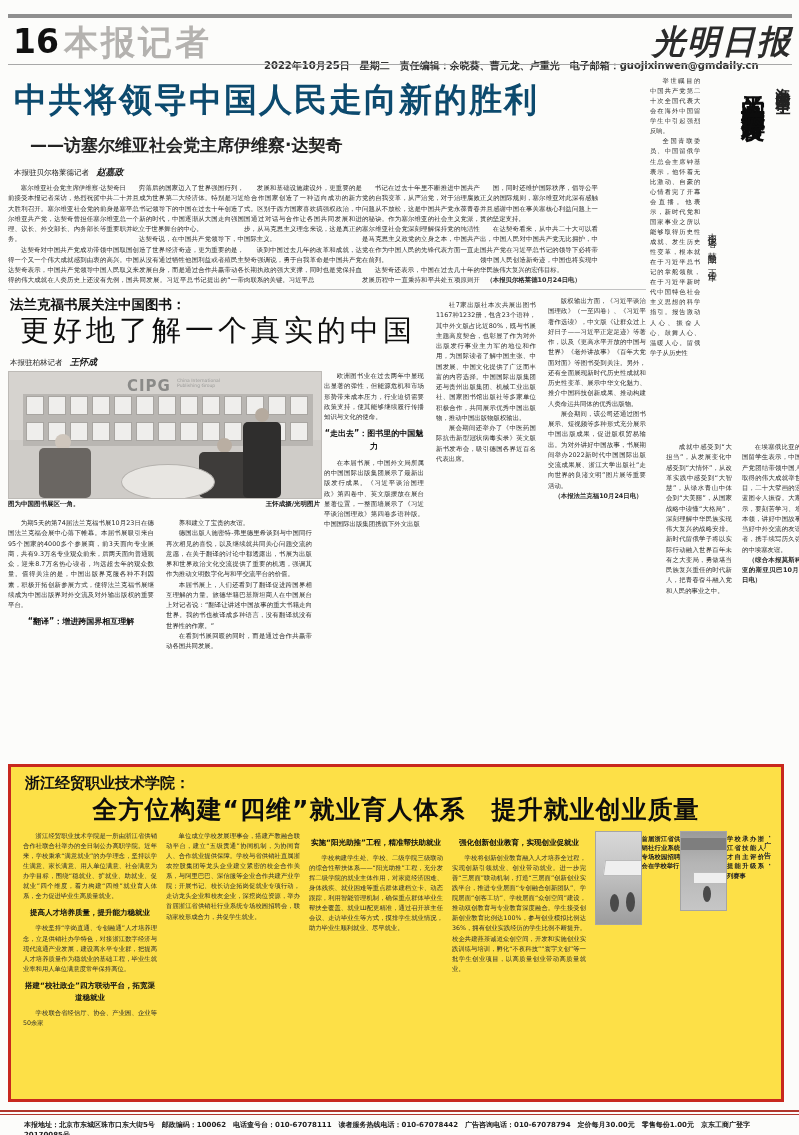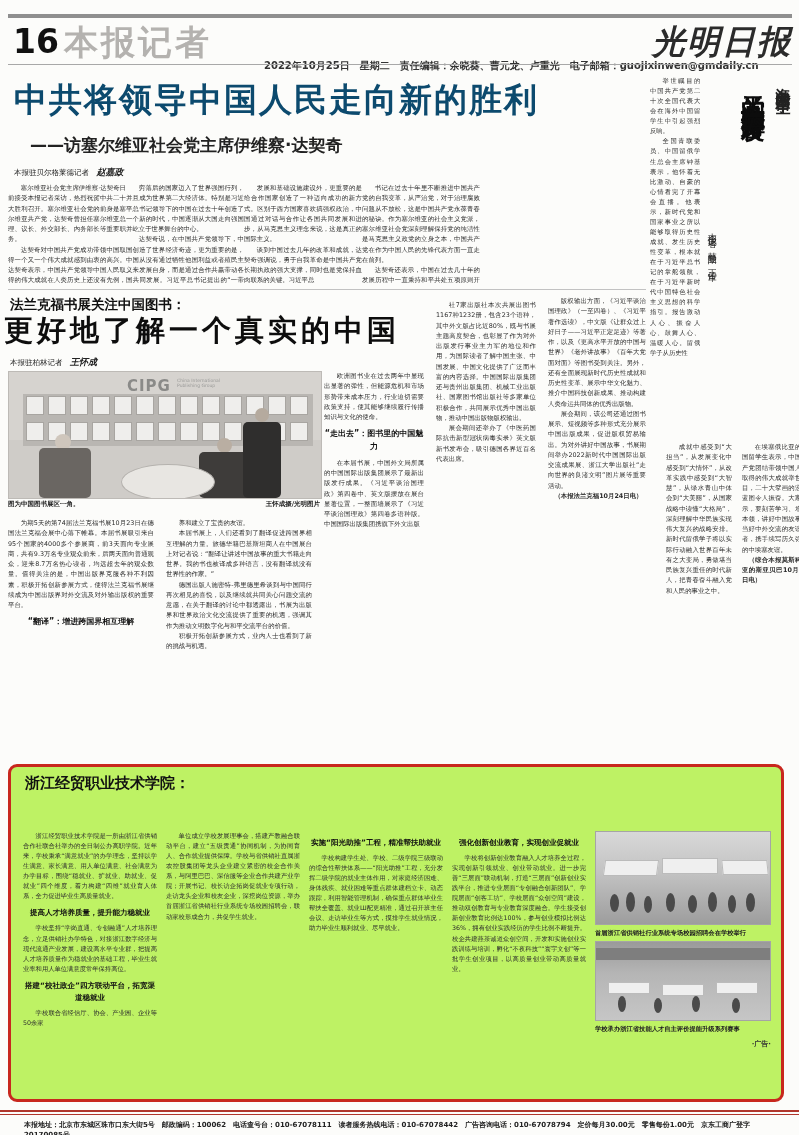--- a/index.html
+++ b/index.html
@@ -24,21 +24,21 @@
                  font-family:"DejaVu Sans","Liberation Sans",sans-serif;}
   .main-sub{left:30px;top:134px;width:520px;font-size:17px;font-weight:bold;color:#222;}
   .byline{font-size:7.5px;color:#222;}
   .byline b{font-family:"DejaVu Serif","Liberation Serif",serif;font-style:italic;font-size:9px;}
   .main-byline{left:14px;top:166px;}
   .main-cols{left:8px;top:183px;width:638px;height:102px;display:flex;gap:0;}
   .main-cols .bodycol{width:118px;height:102px;}
   .rule2{left:8px;top:289px;width:638px;height:1px;background:#c2c2c2;}
   
   .book-kicker{left:10px;top:296px;font-size:13.5px;font-weight:bold;color:#111;}
-  .book-headline{left:4px;top:311px;font-size:29px;font-weight:bold;color:#0d0d0d;letter-spacing:4px;
+  .book-headline{left:20px;top:311px;font-size:29px;font-weight:normal;color:#0d0d0d;letter-spacing:4px;
                  font-family:"DejaVu Serif","Liberation Serif",serif;}
   .book-byline{left:10px;top:356px;}
   .photo{left:8px;top:371px;width:312px;height:126px;background:#cfccc8;overflow:hidden;border:1px solid #bdbab6;}
   .photo .wall{position:absolute;left:0;top:0;width:100%;height:68px;background:#d6d3cf;}
   .cipg{position:absolute;left:118px;top:5px;font-size:15px;font-weight:bold;color:#8a8a88;letter-spacing:1px;}
   .cipg-sub{position:absolute;left:168px;top:6px;font-size:4.5px;line-height:1.2;color:#9a9a98;white-space:pre-line;}
   .shelf{position:absolute;height:22px;background:#b9b6b2;display:flex;gap:4px;padding:2px 3px;}
   .shelf .bk{width:16px;height:17px;background:#efeeec;border:1px solid #a8a5a1;}
   .person{position:absolute;border-radius:5px;}
   .head-c{position:absolute;border-radius:50%;}
@@ -53,27 +53,27 @@
   .sidebar{left:650px;top:76px;width:142px;height:684px;}
   .side-top{position:absolute;left:0;top:0;width:142px;height:358px;display:flex;gap:5px;}
   .side-textcol{width:52px;height:358px;font-size:6.3px;}
   .side-byline{width:22px;height:358px;writing-mode:vertical-lr;font-size:9px;color:#222;
                display:flex;align-items:flex-start;padding-top:150px;box-sizing:border-box;letter-spacing:2px;}
   .side-big{width:38px;height:358px;writing-mode:vertical-rl;font-size:24px;font-weight:bold;color:#0c0c0c;
             font-family:"DejaVu Serif","Liberation Serif",serif;letter-spacing:2px;}
   .side-kicker{width:18px;height:250px;writing-mode:vertical-rl;font-size:15px;font-weight:bold;color:#222;letter-spacing:2px;}
   .side-bottom{position:absolute;left:16px;top:366px;width:142px;height:318px;column-count:2;column-gap:10px;}
   
-  .adbox{left:8px;top:764px;width:776px;height:338px;border:3px solid #c8281e;border-radius:9px;background:#bef264;box-sizing:border-box;}
+  .adbox{left:8px;top:764px;width:776px;height:338px;border:3px solid #c8281e;border-radius:0;background:#fde047;box-sizing:border-box;}
   .ad-kicker{position:absolute;left:14px;top:7px;font-size:15px;font-weight:bold;color:#111;}
   .ad-headline{position:absolute;left:0;top:26px;width:100%;text-align:center;font-size:25px;font-weight:bold;color:#0d0d0d;letter-spacing:1px;}
   .ad-content{position:absolute;left:12px;top:64px;width:748px;height:262px;display:flex;gap:9px;}
   .ad-col{width:139px;height:262px;font-size:6.3px;}
   .ad-col .subhead{font-size:7.5px;}
-  .ad-photos{width:176px;height:262px;display:flex;flex-direction:column;}
+  .ad-photos{width:176px;height:262px;display:flex;}
   .adphoto{width:176px;background:#b9b9b9;position:relative;overflow:hidden;border:1px solid #a5a5a5;box-sizing:border-box;}
   .adphoto.p1{height:94px;background:linear-gradient(#d8d8d8 0%,#c2c2c2 45%,#9d9d9d 100%);}
   .adphoto.p2{height:80px;background:linear-gradient(#9a9a9a 0%,#b5b5b5 40%,#c6c6c6 100%);}
   .tent{position:absolute;background:#efefef;border:1px solid #bbb;}
   .crowd{position:absolute;background:#4a4a4a;border-radius:50%;}
   .banner{position:absolute;background:#7e7e7e;}
   .ad-caption{font-size:6.3px;font-weight:bold;color:#222;line-height:1.45;margin:3px 0 4px;text-align:justify;}
   .ad-label{text-align:right;font-size:7px;font-weight:bold;color:#333;margin-top:2px;}
   
   .footer-rule{left:0;top:1110px;width:799px;height:5px;border-top:2px solid #b0372d;border-bottom:1px solid #b0372d;box-sizing:border-box;}
@@ -104,20 +104,25 @@
       <p>达契奇说，在中国共产党领导下，中国创造了世界经济奇迹，更为重要的是，中国从没有通过牺牲他国利益或者殖民主义来发展自身，而是通过合作共赢带动各国共同发展。习近平总书记提出的“一带一路”倡议除了带动沿线国家经济</p>
     </div>
   <div class="bodycol">
       <p>发展和基础设施建设外，更重要的是给合作国家创造了一种迈向成功的新方式。区别于西方国家喜欢搞强权政治，中国通过对话与合作让各国共同发展和进步，从马克思主义理念来说，这是真正的国际主义。</p>
       <p>谈到中国过去几年的改革和成就，达契奇强调说，勇于自我革命是中国共产党长期执政的强大支撑，同时也是党保持血肉联系的关键。习近平总</p>
     </div>
   <div class="bodycol">
       <p>书记在过去十年里不断推进中国共产党的自我变革，从严治党，对于治理腐败问题从不放松，这是中国共产党永葆青春的秘诀。作为塞尔维亚的社会主义党派，塞尔维亚社会党深刻理解保持党的纯洁性是马克思主义政党的立身之本，中国共产党在作为中国人民的先锋代表方面一直走在前列。</p>
       <p>达契奇还表示，中国在过去几十年的发展历程中一直秉持和平共处五项原则开展与他国的交往，从不欺凌小国弱</p>
     </div>
+  <div class="bodycol">
+      <p>国，同时还维护国际秩序，倡导公平正义的国际规则，塞尔维亚对此深有感触并且感谢中国在事关塞核心利益问题上一贯的坚定支持。</p>
+      <p>在达契奇看来，从中共二十大可以看出，中国人民对中国共产党无比拥护，中国共产党在习近平总书记的领导下必将带领中国人民创造新奇迹，中国也将实现中华民族伟大复兴的宏伟目标。</p>
+      <p class="dl">（本报贝尔格莱德10月24日电）</p>
+    </div>
 </div>
 <div class="abs rule2"></div>
 
 <div class="abs book-kicker">法兰克福书展关注中国图书：</div>
 <div class="abs book-headline">更好地了解一个真实的中国</div>
 <div class="abs byline book-byline">
   <span>本报驻柏林记者</span>　<b>王怀成</b>
 </div>
 
 <div class="abs photo">
@@ -169,23 +174,23 @@
 </div>
 
 <div class="abs bodycol bc1">
   <div>
       <p>为期5天的第74届法兰克福书展10月23日在德国法兰克福会展中心落下帷幕。本届书展吸引来自95个国家的4000多个参展商，前3天面向专业展商，共有9.3万名专业观众前来，后两天面向普通观众，迎来8.7万名热心读者，均远超去年的观众数量。值得关注的是，中国出版界克服各种不利因素，积极开拓创新参展方式，使得法兰克福书展继续成为中国出版界对外交流及对外输出版权的重要平台。</p>
     </div>
   <div class="subhead">“翻译”：增进跨国界相互理解</div>
 </div>
 <div class="abs bodycol bc2">
     <p>养和建立了宝贵的友谊。</p>
+    <p>德国出版人施密特-弗里德里希谈到与中国同行再次相见的喜悦，以及继续就共同关心问题交流的意愿，在关于翻译的讨论中都透露出，书展为出版界和世界政治文化交流提供了重要的机遇，强调其作为推动文明数字化与和平交流平台的价值。</p>
     <p>本届书展上，人们还看到了翻译促进跨国界相互理解的力量。旅德华籍巴基斯坦商人在中国展台上对记者说：“翻译让讲述中国故事的重大书籍走向世界。我的书也被译成多种语言，没有翻译就没有世界性的作家。”</p>
-    <p>德国出版人施密特-弗里德里希谈到与中国同行再次相见的喜悦，以及继续就共同关心问题交流的意愿，在关于翻译的讨论中都透露出，书展为出版界和世界政治文化交流提供了重要的机遇，强调其作为推动文明数字化与和平交流平台的价值。</p>
-    <p>积极开拓创新参展方式，业内人士也看到了新的挑战与机遇。</p>
+    <p>在看到书展回暖的同时，而是通过合作共赢带动各国共同发展。</p>
   </div>
 <div class="abs bodycol bc3">
   <div>
       <p>欧洲图书业在过去两年中显现出显著的弹性，但能源危机和市场形势带来成本压力，行业迫切需要政策支持，使其能够继续履行传播知识与文化的使命。</p>
     </div>
   <div class="subhead">“走出去”：图书里的中国魅力</div>
   <div>
       <p>在本届书展，中国外文局所属的中国国际出版集团展示了最新出版发行成果。《习近平谈治国理政》第四卷中、英文版摆放在展台显著位置，一整面墙展示了《习近平谈治国理政》第四卷多语种版。中国国际出版集团携旗下外文出版</p>
     </div>
 </div>
@@ -213,20 +218,21 @@
   </div>
   <div class="bodycol side-bottom">
       <p>成就中感受到“大担当”，从发展变化中感受到“大情怀”，从改革实践中感受到“大智慧”，从绿水青山中体会到“大美丽”，从国家战略中读懂“大格局”，深刻理解中华民族实现伟大复兴的战略安排。新时代留俄学子将以实际行动融入世界百年未有之大变局，勇做堪当民族复兴重任的时代新人，把青春奋斗融入党和人民的事业之中。</p>
       <p>在埃塞俄比亚的中国留学生表示，中国共产党团结带领中国人民取得的伟大成就举世瞩目，二十大擘画的宏伟蓝图令人振奋。大家表示，要刻苦学习、增长本领，讲好中国故事，当好中外交流的友谊使者，携手续写历久弥坚的中埃塞友谊。</p>
       <p class="dl">（综合本报莫斯科、亚的斯亚贝巴10月24日电）</p>
     </div>
 </div>
 
 <div class="abs adbox">
   <div class="ad-kicker">浙江经贸职业技术学院：</div>
+  <div class="ad-headline">全方位构建“四维”就业育人体系　提升就业创业质量</div>
   <div class="ad-content">
     <div class="bodycol ad-col">
       <div>
           <p>浙江经贸职业技术学院是一所由浙江省供销合作社联合社举办的全日制公办高职学院。近年来，学校秉承“满意就业”的办学理念，坚持以学生满意、家长满意、用人单位满意、社会满意为办学目标，围绕“稳就业、扩就业、助就业、促就业”四个维度，着力构建“四维”就业育人体系，全力促进毕业生高质量就业。</p>
         </div>
       <div class="subhead">提高人才培养质量，提升能力稳就业</div>
       <div>
           <p>学校坚持“学岗直通、专创融通”人才培养理念，立足供销社办学特色，对接浙江数字经济与现代流通产业发展，建设高水平专业群，把提高人才培养质量作为稳就业的基础工程，毕业生就业率和用人单位满意度常年保持高位。</p>
         </div>
       <div class="subhead">搭建“校社政企”四方联动平台，拓宽渠道稳就业</div>

